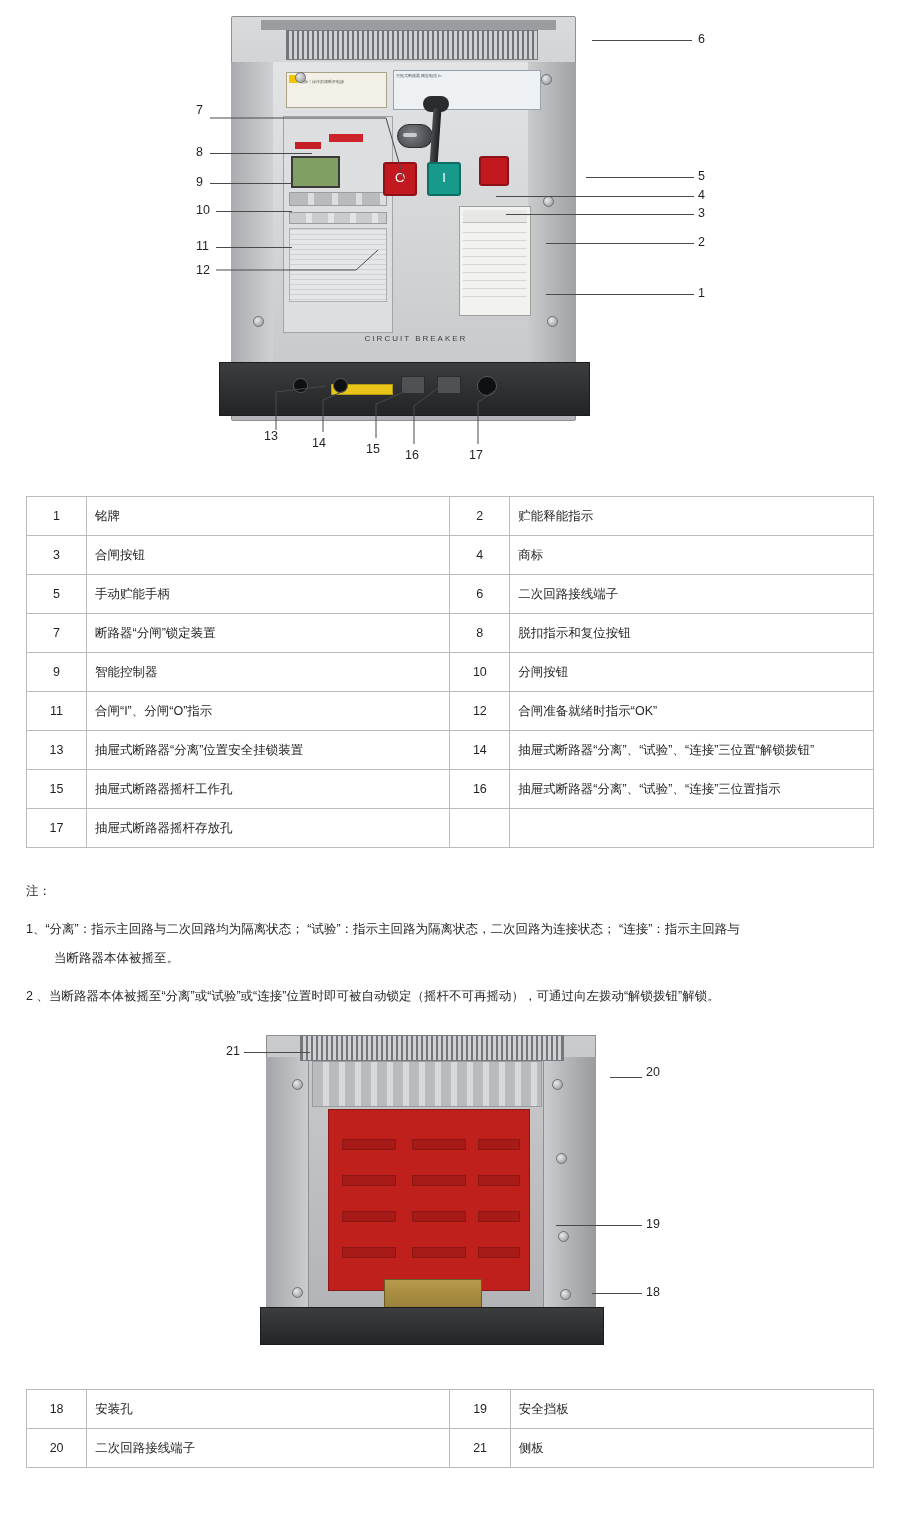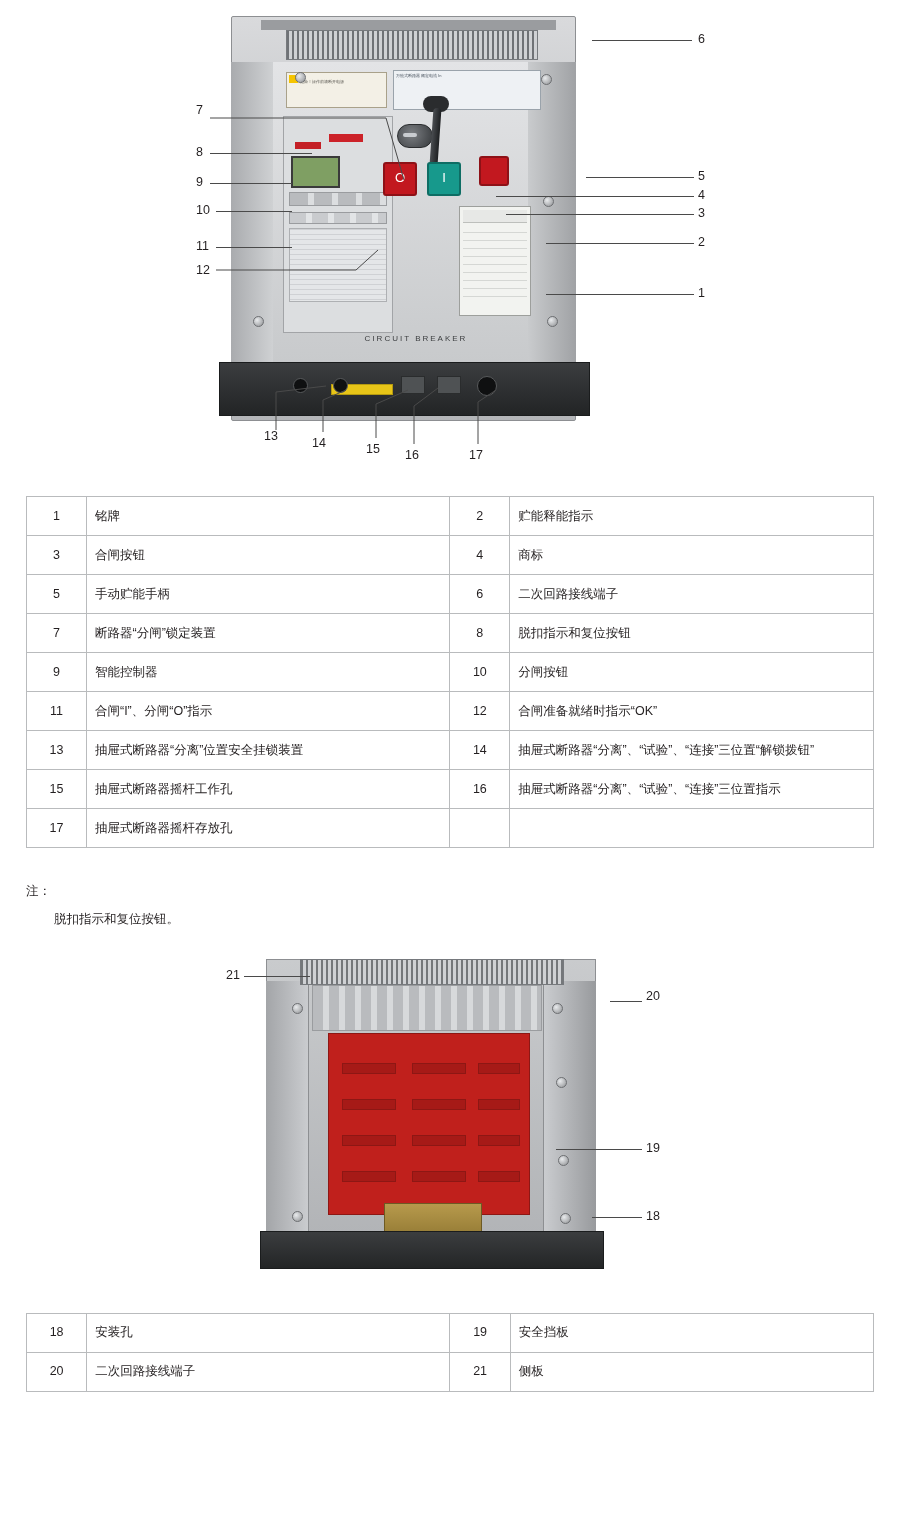--- a/index.html
+++ b/index.html
@@ -524,21 +524,23 @@
         <td class="idx">17</td>
         <td class="lbl">抽屉式断路器摇杆存放孔</td>
         <td class="idx"></td>
         <td class="lbl"></td>
       </tr>
     </tbody>
   </table>
 
   <div class="notes">
     <div class="note-line">注：</div>
-    <div class="note-line note-indent">脱扣指示和复位按钮。</div>
+    <div class="note-line" style="margin-top:12px;">1、“分离”：指示主回路与二次回路均为隔离状态； “试验”：指示主回路为隔离状态，二次回路为连接状态； “连接”：指示主回路与</div>
+    <div class="note-line note-indent">当断路器本体被摇至。</div>
+    <div class="note-line" style="margin-top:12px;">2 、当断路器本体被摇至“分离”或“试验”或“连接”位置时即可被自动锁定（摇杆不可再摇动），可通过向左拨动“解锁拨钮”解锁。</div>
   </div>
 
 
   <div class="figure2" style="margin-top:18px;">
 
     <div class="cradle">
       <div class="cr-body"></div>
       <div class="cr-sidel"></div>
       <div class="cr-sider"></div>
       <div class="cr-top"></div>

